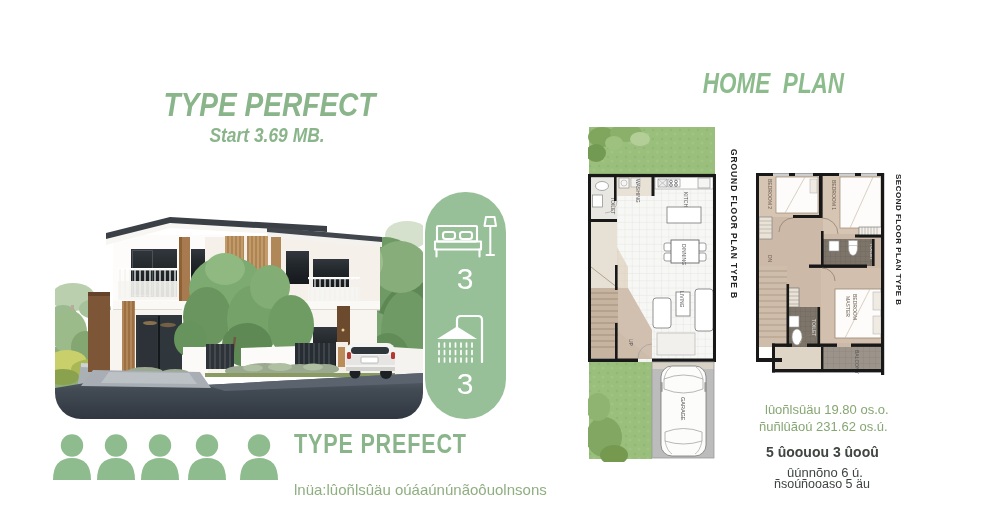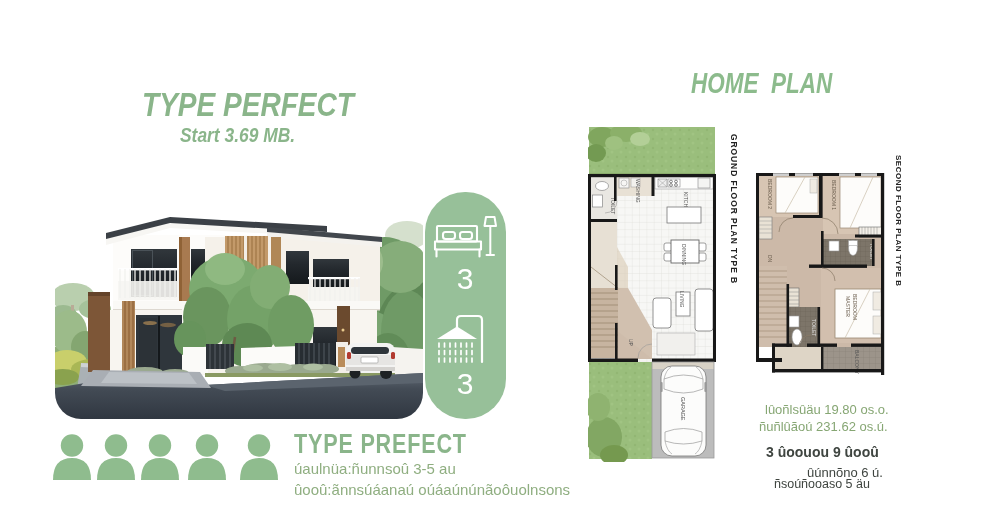--- a/index.html
+++ b/index.html
@@ -1,17 +1,17 @@
 <!DOCTYPE html>
 <html><head>
 <meta charset="utf-8">
 <style>
   html,body{margin:0;padding:0;background:#ffffff;}
   #page{position:relative;width:1000px;height:523px;overflow:hidden;background:#ffffff;
-        font-family:"Liberation Sans", sans-serif;}
+        font-family:"Liberation Sans", sans-serif;text-align:center;}
   .abs{position:absolute;}
 </style>
 </head>
 <body>
 <div id="page">
 
   <div class="abs" style="left:142px;top:86px;width:300px;font-style:italic;font-weight:bold;font-size:33px;color:#8ab58a;transform:scale(0.85,1);transform-origin:left top;">TYPE PERFECT</div>
 
   <div class="abs" style="left:180px;top:124px;width:200px;font-style:italic;font-weight:bold;font-size:20px;color:#8ab58a;transform:scale(0.87,1);transform-origin:left top;">Start 3.69 MB.</div>
 
@@ -597,27 +597,26 @@
         <use href="#p1" x="44"></use>
         <use href="#p1" x="88"></use>
         <use href="#p1" x="135"></use>
         <use href="#p1" x="187"></use>
       </g>
     </svg>
   </div>
 
   <div class="abs" style="left:294px;top:429px;font-size:27px;font-weight:bold;letter-spacing:1px;color:#8ab58a;transform:scale(0.8,1);transform-origin:left top;">TYPE PREFECT</div>
 
-  <div class="abs" style="left:294px;top:460px;font-size:15px;color:#8fae80;">úaulnüa:ñunnsoû 3-5 au</div>
-
-  <div class="abs" style="left:294px;top:481px;font-size:15px;color:#8fae80;">ûooû:ãnnsúáanaú oúáaúnúnãoôuolnsons</div>
+
+  <div class="abs" style="left:294px;top:481px;font-size:15px;color:#8fae80;">lnüa:lûoñlsûäu oúáaúnúnãoôuolnsons</div>
 
   <div class="abs" style="left:765px;top:402px;font-size:13px;color:#86a673;">lûoñlsûäu 19.80 os.o.</div>
 
   <div class="abs" style="left:759px;top:419px;font-size:13px;color:#86a673;">ñuñlûãoú 231.62  os.ú.</div>
 
-  <div class="abs" style="left:766px;top:444px;font-size:14px;font-weight:bold;color:#3f4540;">3 ûoouou 9 ûooû</div>
-
-  <div class="abs" style="left:787px;top:465px;font-size:13px;color:#3f4540;margin-left:20px;">ûúnnõno  6 ú.</div>
+  <div class="abs" style="left:766px;top:444px;font-size:14px;font-weight:bold;color:#3f4540;">5 ûoouou 3 ûooû</div>
+
+  <div class="abs" style="left:787px;top:465px;font-size:13px;color:#3f4540;">ûúnnõno  6 ú.</div>
 
   <div class="abs" style="left:774px;top:477px;font-size:12.5px;color:#3f4540;">ñsoúñooaso 5 äu</div>
 
 </div>
 
 </body></html>

